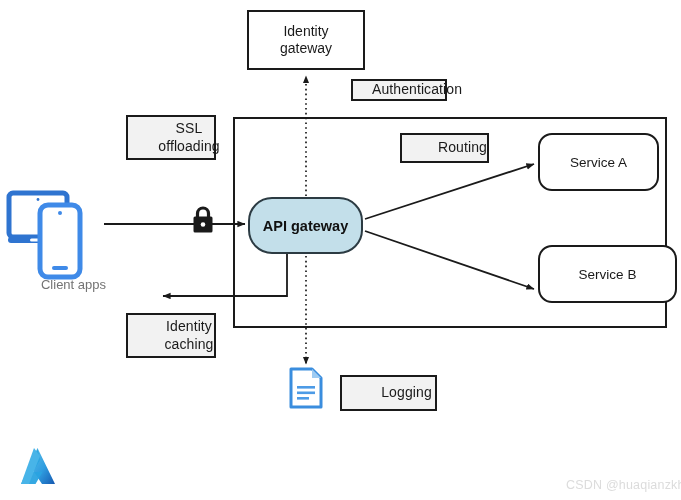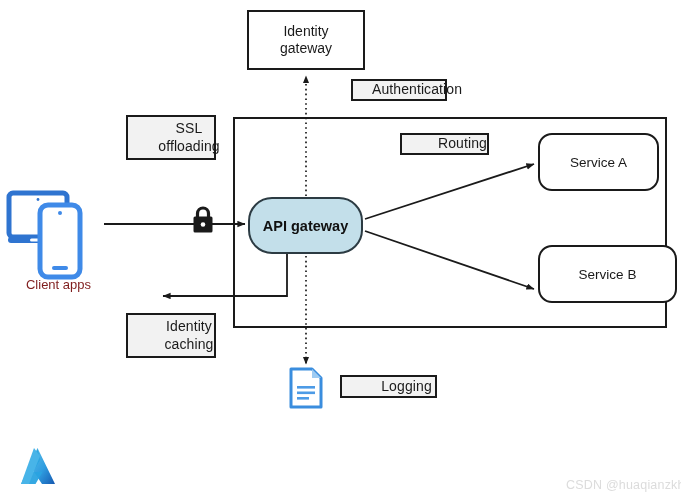--- a/index.html
+++ b/index.html
@@ -110,33 +110,33 @@
   #ssl-label {
     left: 126px;
     top: 115px;
     width: 90px;
     height: 45px;
   }
   #routing-label {
     left: 400px;
     top: 133px;
     width: 89px;
-    height: 22px;
+    height: 30px;
   }
   #response-label {
     left: 126px;
     top: 313px;
     width: 90px;
     height: 45px;
   }
   #logging-label {
     left: 340px;
     top: 375px;
     width: 97px;
-    height: 23px;
+    height: 36px;
   }
 
   #service-a {
     left: 538px;
     top: 133px;
     width: 121px;
     height: 58px;
   }
   #service-b {
     left: 538px;
@@ -146,26 +146,26 @@
   }
 
   
   #client-apps {
     left: 6px;
     top: 188px;
     width: 92px;
     height: 95px;
   }
   #client-apps-label {
-    left: 0px;
+    left: 15px;
     top: 277px;
     width: 105px;
     text-align: center;
     font-size: 13px;
-    color: #7f1d1d;
+    color: #737373;
     padding-left: 6px;
   }
 
   #lock-icon {
     left: 190px;
     top: 204px;
     width: 26px;
     height: 32px;
   }
 

